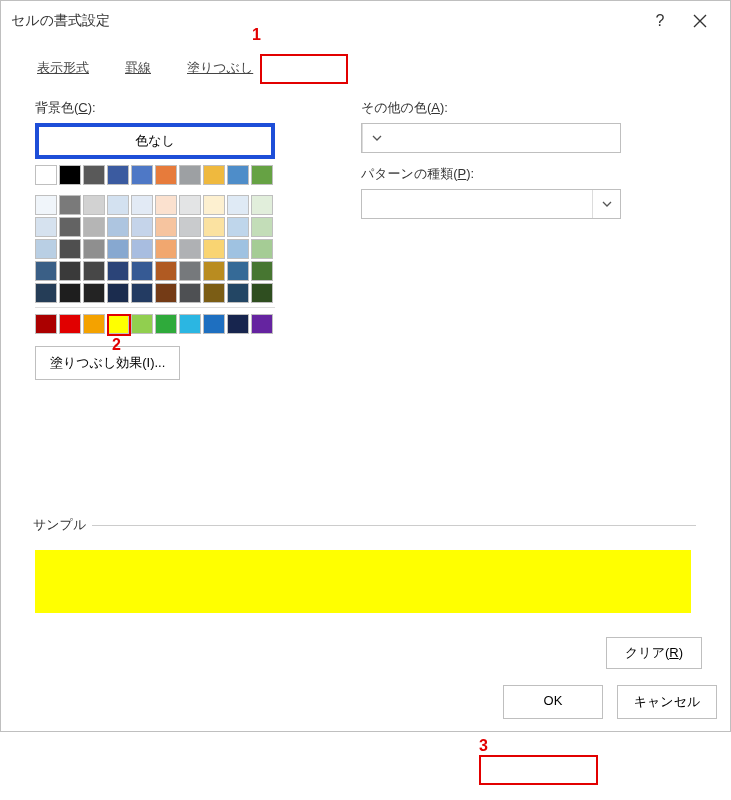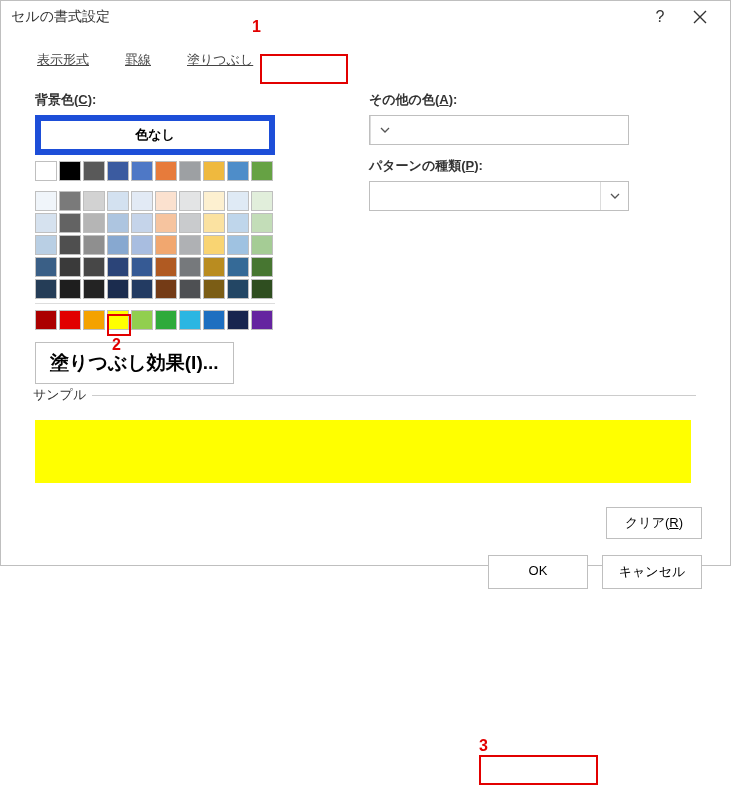--- a/index.html
+++ b/index.html
@@ -6,21 +6,21 @@
   body {
     font-family: "Yu Gothic UI", "Meiryo", sans-serif;
     font-size: 13px;
     background: #fff;
     width: 731px;
     height: 800px;
     overflow: hidden;
   }
   .dialog {
     width: 731px;
-    height: 566px;
+    height: 732px;
     border: 1px solid #bfbfbf;
     background: #fff;
     display: flex;
     flex-direction: column;
   }
   .titlebar {
     height: 40px;
     display: flex;
     align-items: center;
     padding: 0 10px;
@@ -54,30 +54,29 @@
   .red-box {
     position: absolute;
     border: 2px solid #e20000;
     pointer-events: none;
   }
   .rb-tab { left: 260px; top: 54px; width: 88px; height: 30px; }
   .body {
     padding: 14px 20px 0 34px;
     flex: 1;
     display: flex;
-    gap: 24px;
-    font-weight: bold;
+    gap: 16px;
   }
   .left { width: 310px; }
   .right { flex: 1; }
   .label { color: #333; margin-bottom: 6px; }
   .label .ul { text-decoration: underline; }
   .no-color-btn {
     width: 240px;
-    border: 6px solid #1d4ed8;
+    border: 4px solid #1d4ed8;
     background: #fff;
     padding: 5px 8px;
     text-align: center;
     margin-bottom: 6px;
     cursor: pointer;
   }
   .swatch-row {
     display: flex;
     gap: 2px;
     margin-bottom: 2px;
@@ -86,21 +85,21 @@
     width: 22px; height: 20px;
     border: 1px solid #bfbfbf;
   }
   .sec-gap { height: 8px; }
   .divider { height: 1px; background: #ddd; margin: 4px 0 6px 0; width: 240px; }
   .btn {
     border: 1px solid #bfbfbf;
     background: #fff;
     padding: 7px 14px;
     cursor: pointer;
-    font-size: 19px;
+    font-size: 13px;
   }
   .btn-row { display: flex; gap: 18px; margin-top: 12px; }
   .dropdown {
     width: 260px;
     border: 1px solid #bfbfbf;
     height: 30px;
     display: flex;
     align-items: center;
     position: relative;
     margin-bottom: 12px;
@@ -123,21 +122,21 @@
   .fieldset-legend { color: #333; background: #fff; padding-right: 6px; margin-left: -2px; }
   .sample-box {
     background: #ffff00;
     height: 63px;
     margin-top: 8px;
     width: 656px;
   }
   .bottom-bar {
     display: flex;
     justify-content: flex-end;
-    padding: 16px 28px 12px 0;
+    padding: 16px 13px 12px 0;
     gap: 14px;
     position: relative;
   }
   .clear-row {
     display: flex;
     justify-content: flex-end;
     padding: 24px 28px 0 0;
   }
   .clear-btn {
     border: 1px solid #bfbfbf;

